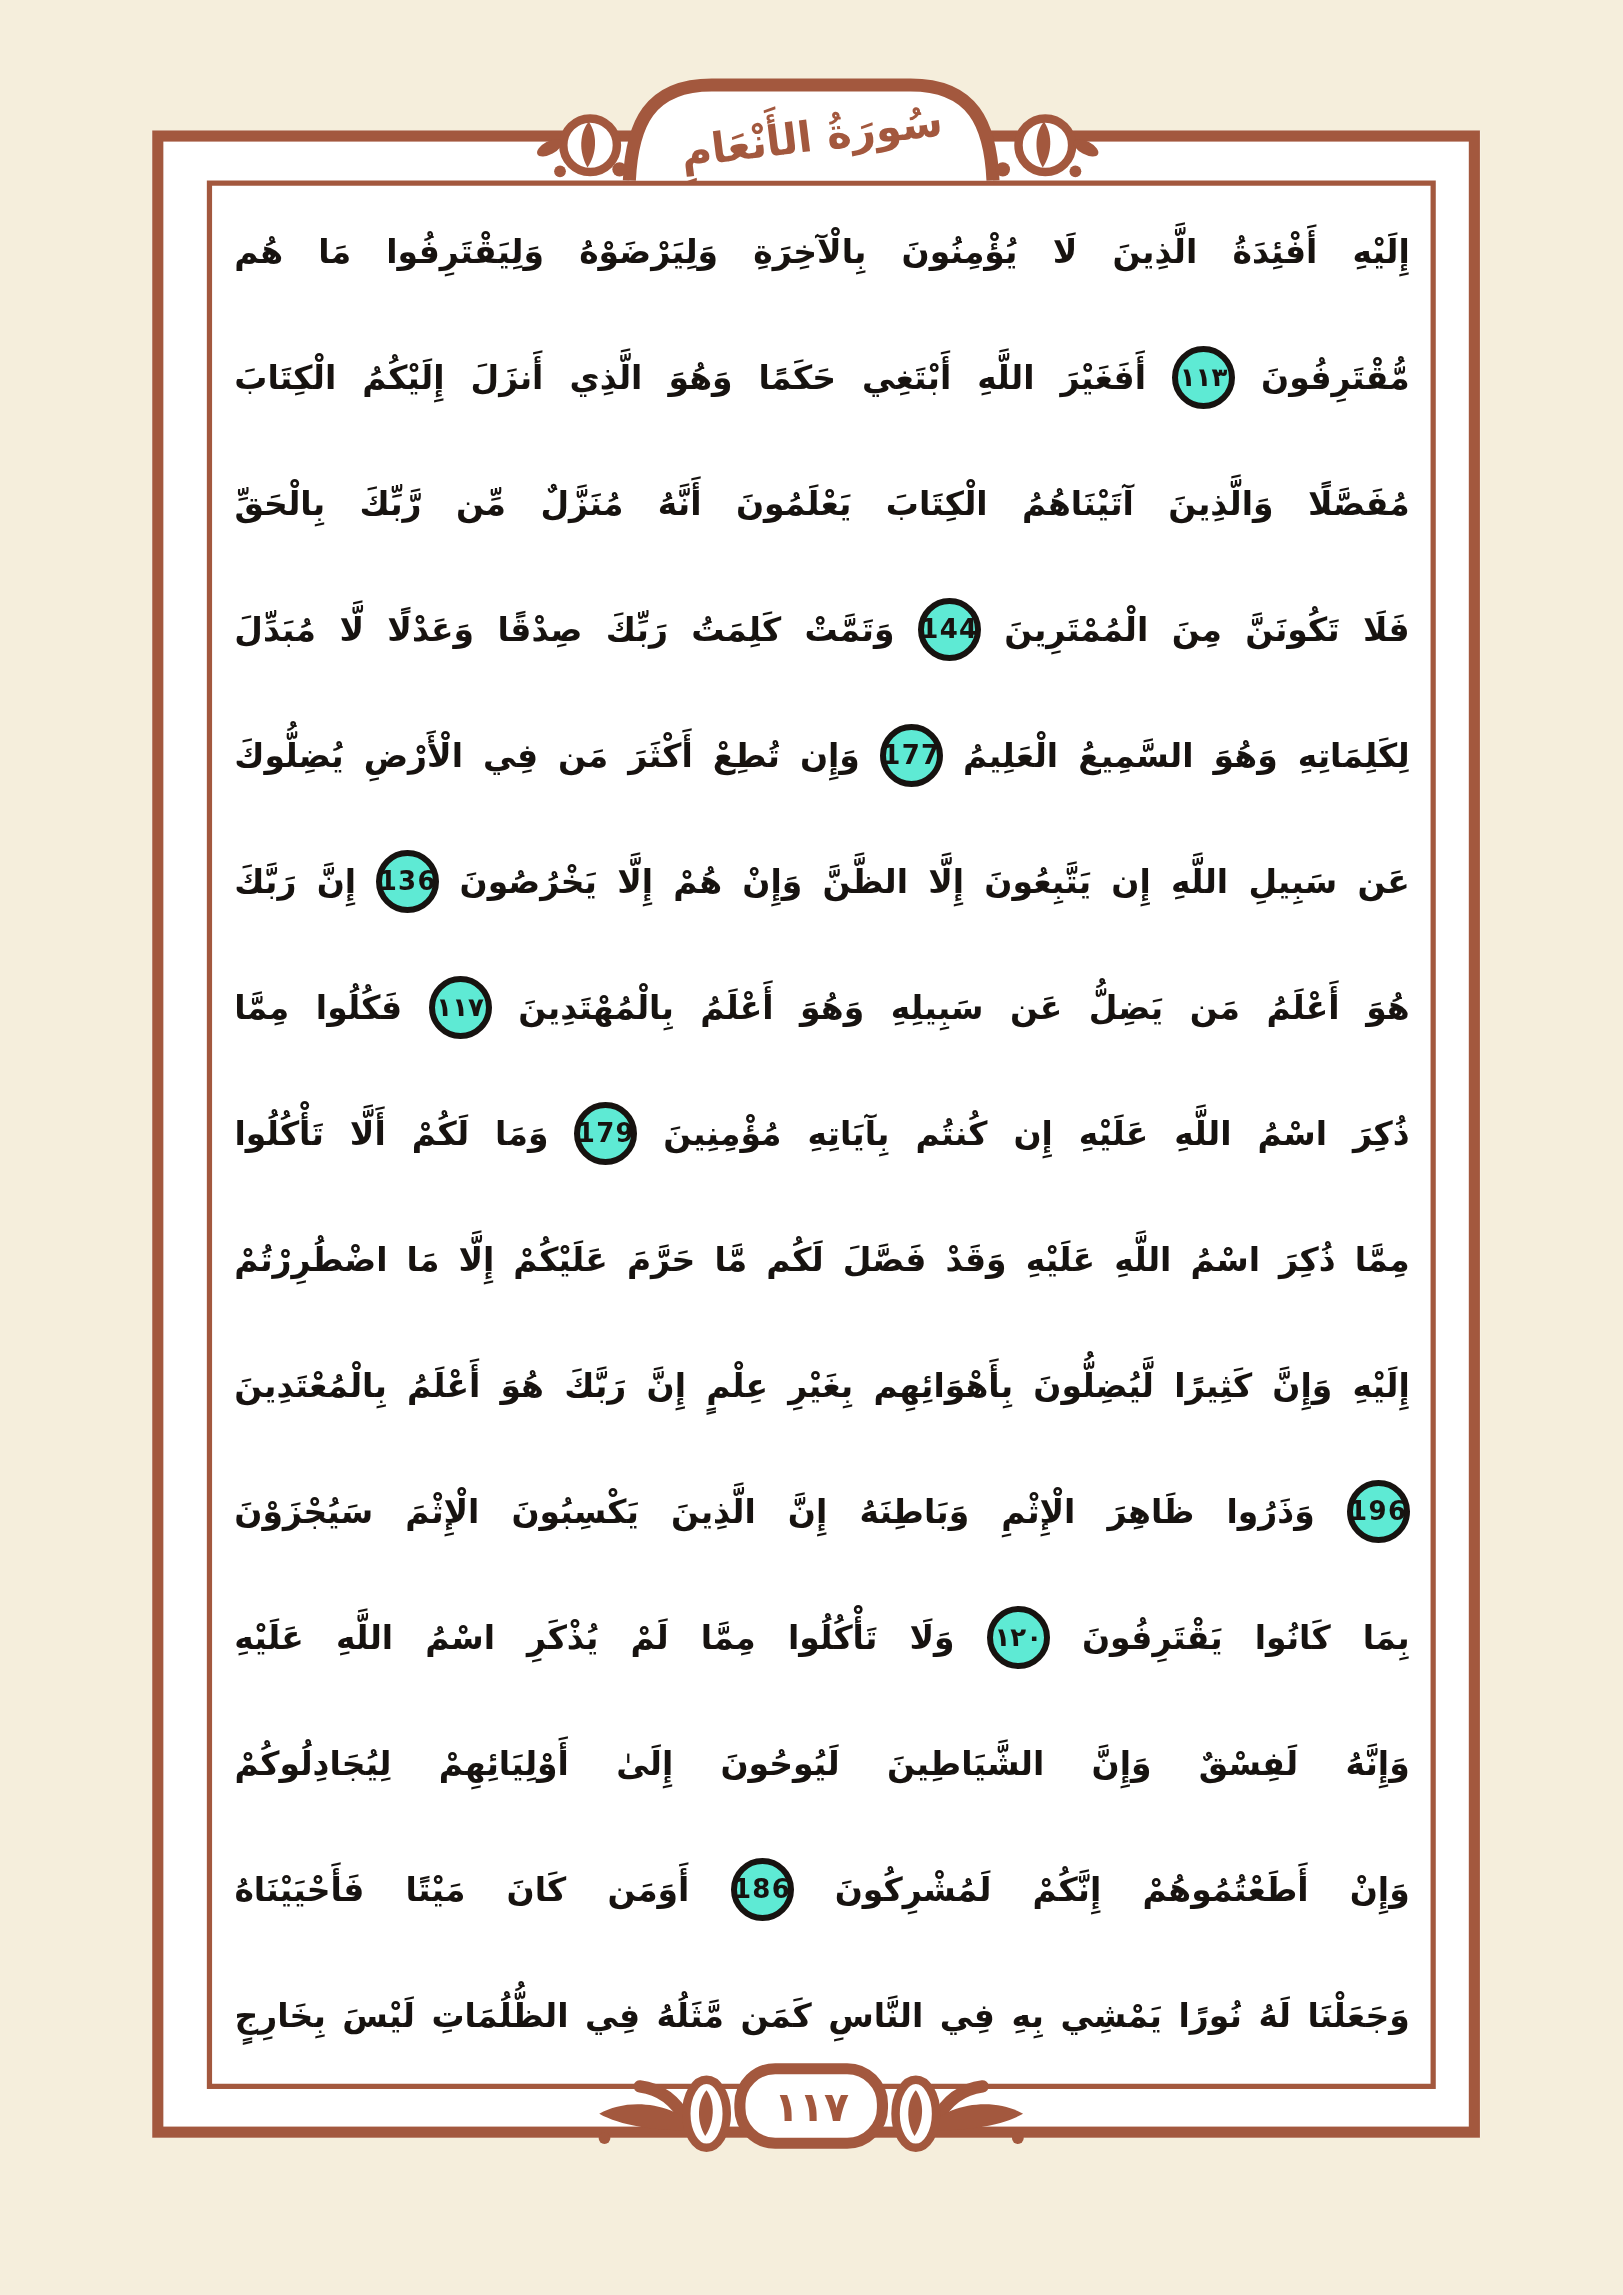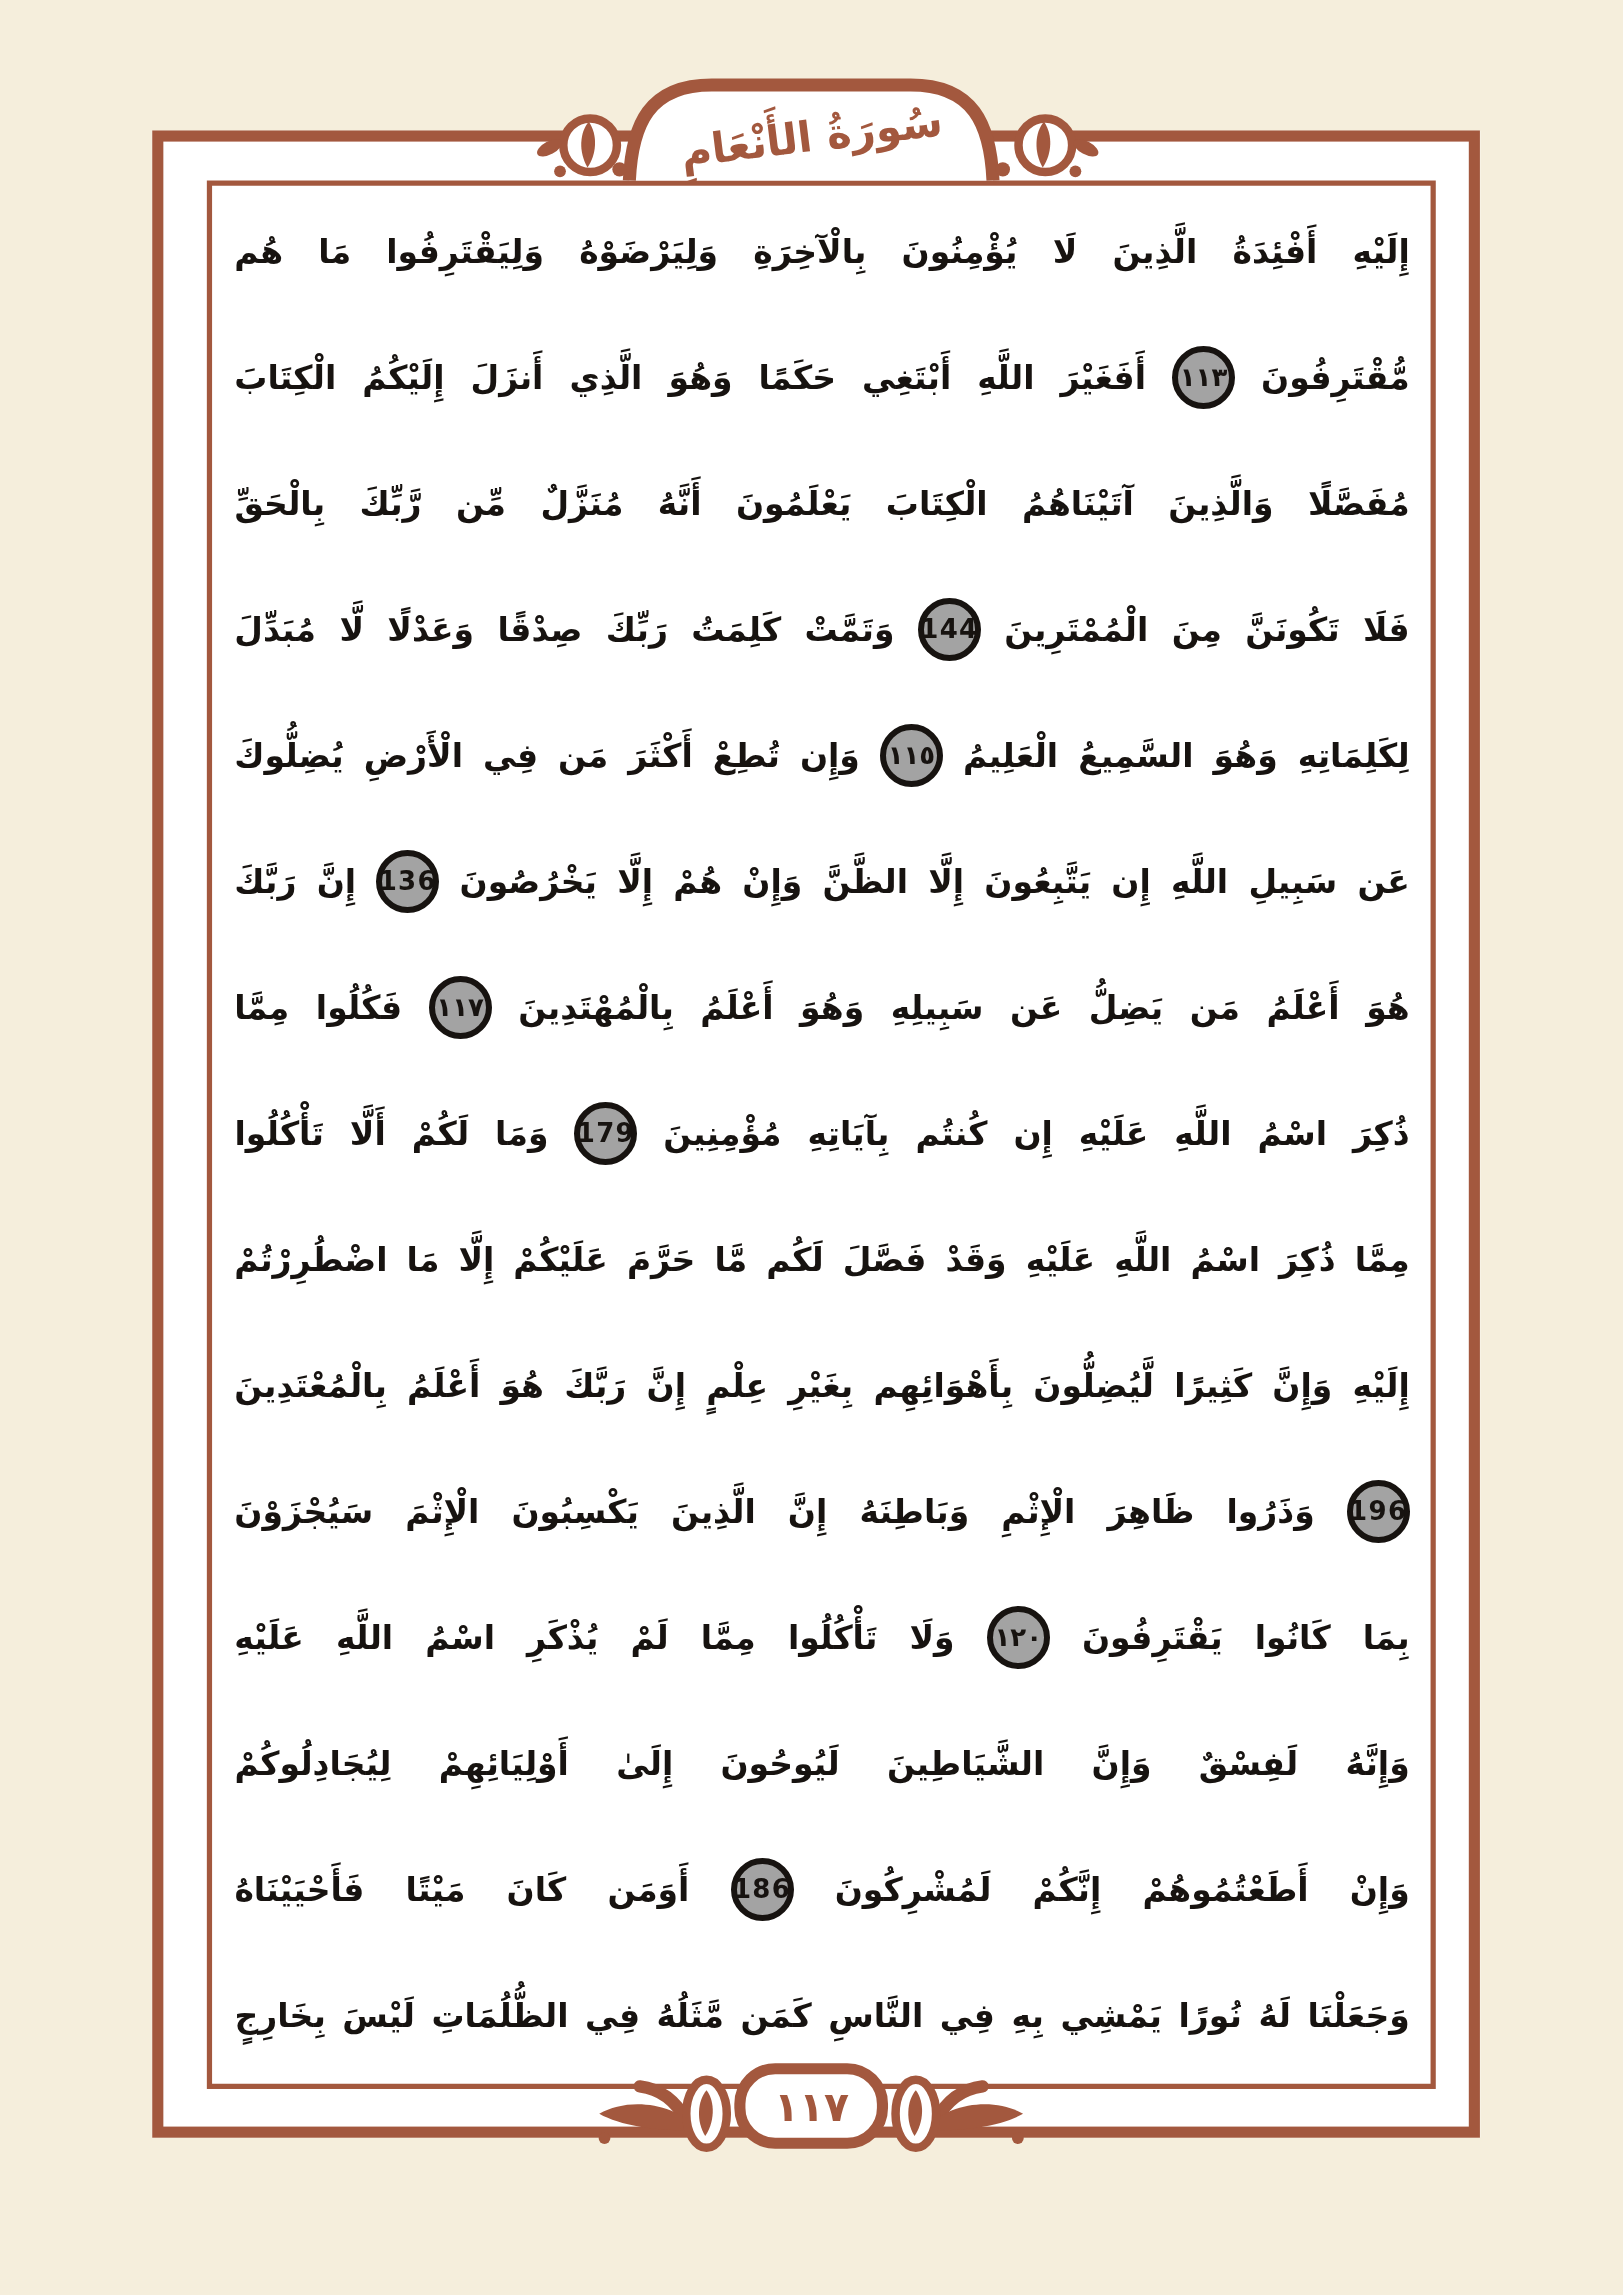--- a/index.html
+++ b/index.html
@@ -59,21 +59,21 @@
     white-space: nowrap;
   }
   .ayah {
     display: inline-flex;
     align-items: center;
     justify-content: center;
     width: 63px; height: 63px;
     box-sizing: border-box;
     border: 6.5px solid #171310;
     border-radius: 50%;
-    background: #a3a3a3;
+    background: #5eead4;
     font-size: 26px;
     font-weight: bold;
     letter-spacing: 1.3px;
     flex: 0 0 auto;
   }
 </style>
 </head>
 <body>
 
 <div class="page">
@@ -189,21 +189,21 @@
         <span class="word">صِدْقًا</span>
         <span class="word">وَعَدْلًا</span>
         <span class="word">لَّا</span>
         <span class="word">مُبَدِّلَ</span>
       </div>
       <div class="line">
         <span class="word">لِكَلِمَاتِهِ</span>
         <span class="word">وَهُوَ</span>
         <span class="word">السَّمِيعُ</span>
         <span class="word">الْعَلِيمُ</span>
-        <span class="ayah">١١٥</span>
+        <span class="ayah">177</span>
         <span class="word">وَإِن</span>
         <span class="word">تُطِعْ</span>
         <span class="word">أَكْثَرَ</span>
         <span class="word">مَن</span>
         <span class="word">فِي</span>
         <span class="word">الْأَرْضِ</span>
         <span class="word">يُضِلُّوكَ</span>
       </div>
       <div class="line">
         <span class="word">عَن</span>

